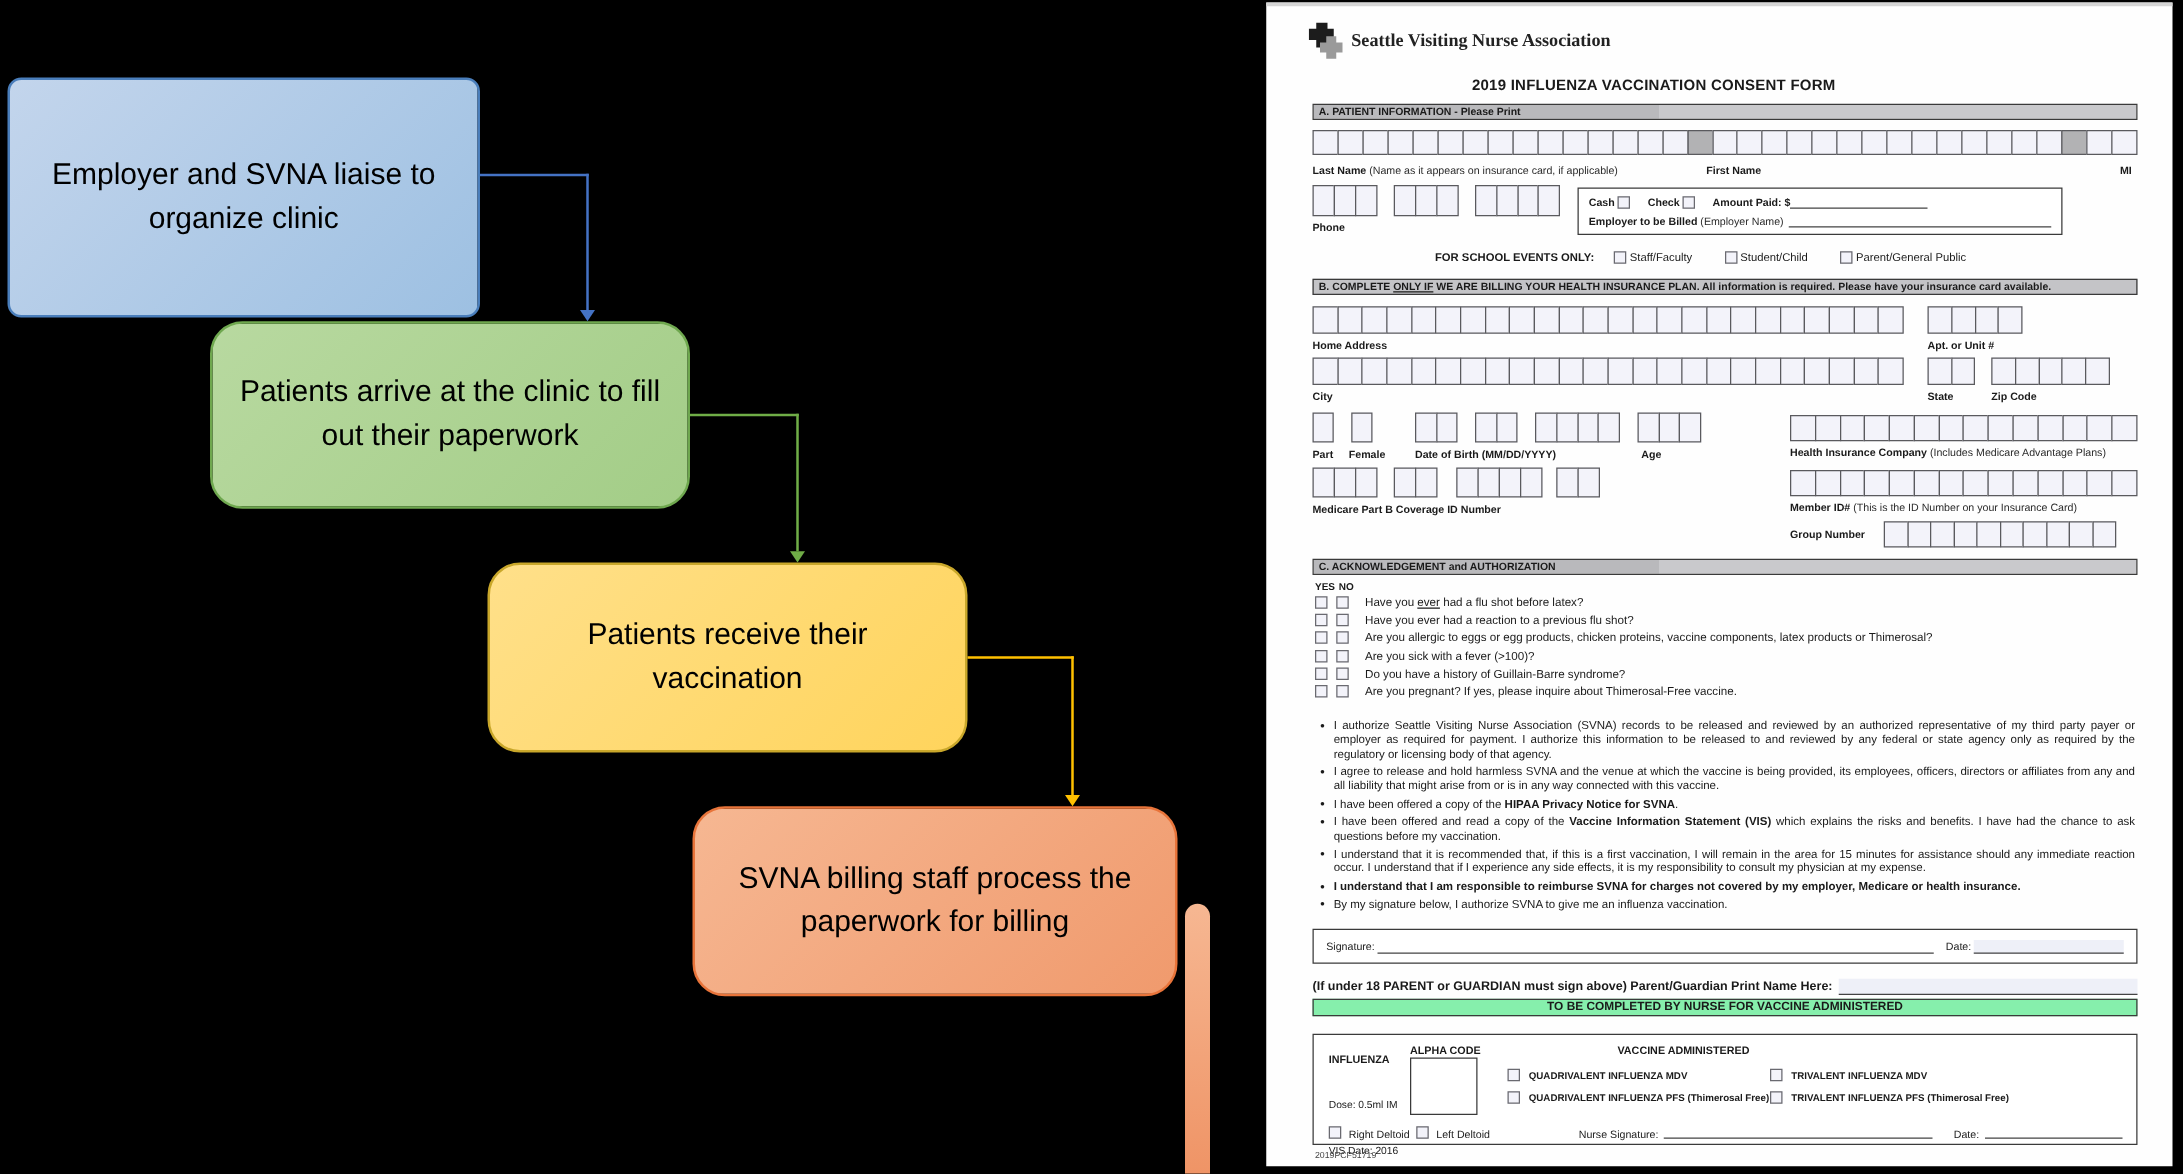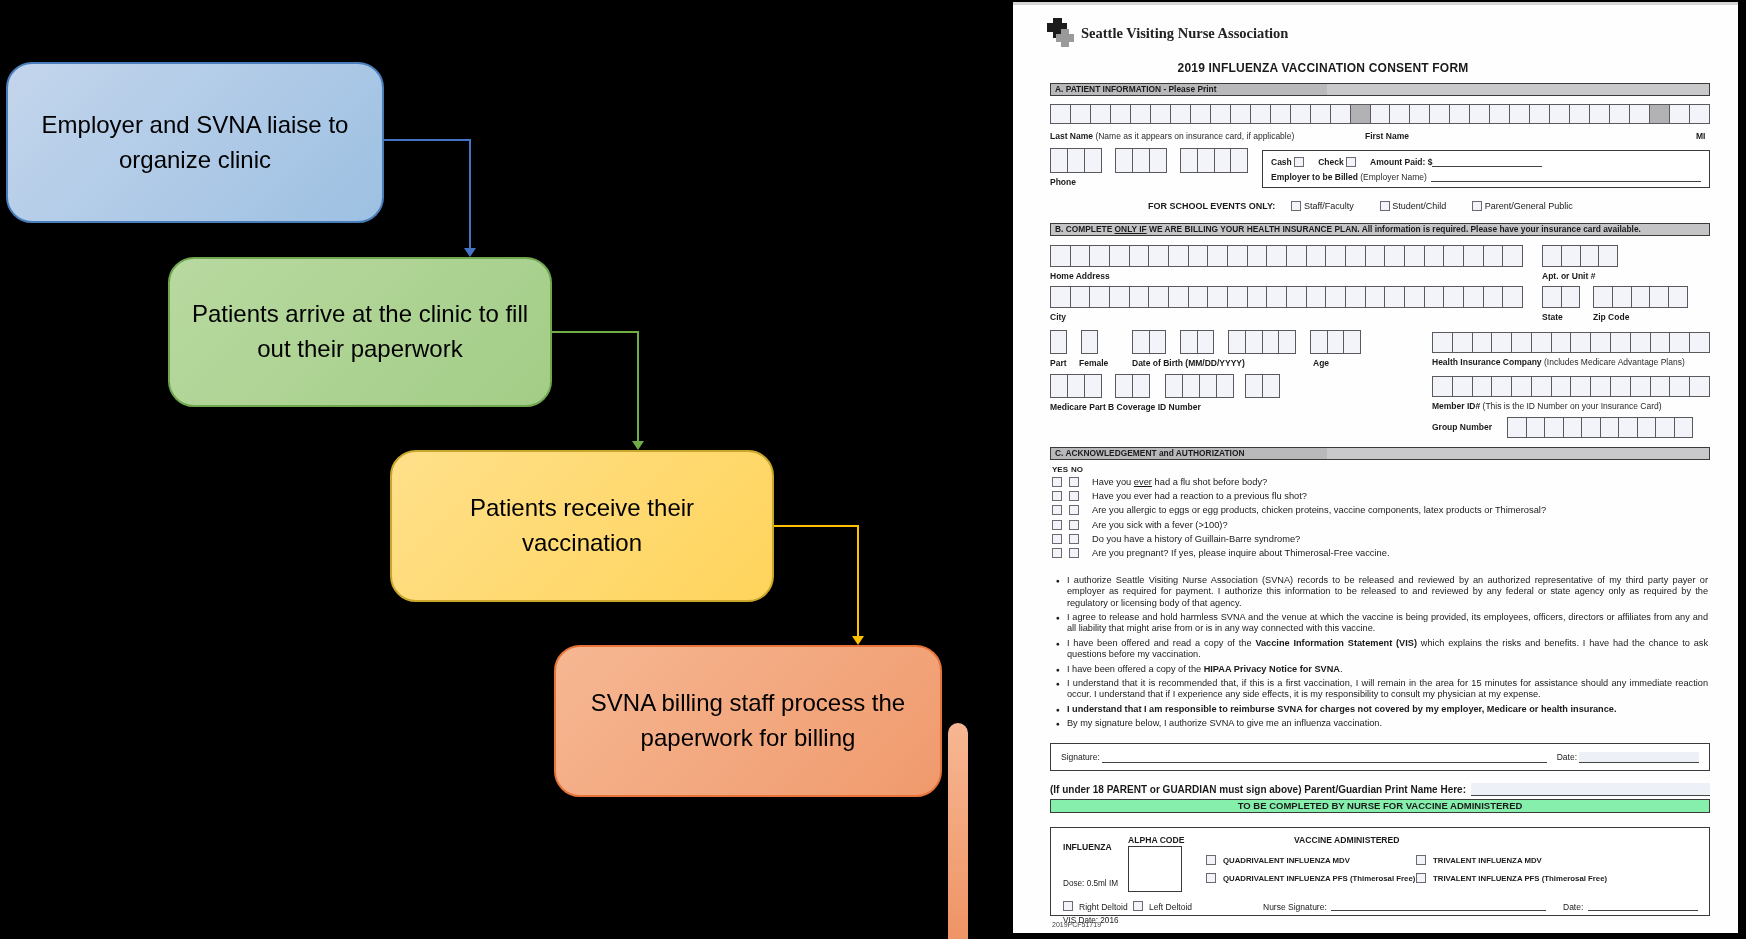--- a/index.html
+++ b/index.html
@@ -56,21 +56,21 @@
   .bullets{position:absolute;left:37px;top:570px;width:658px;margin:0;padding:0;list-style:none;}
   .bullet{display:flex;margin-bottom:3.2px;}
   .bullet::before{content:"●";font-size:6.5px;line-height:11.3px;margin:0 7px 0 6px;}
   .btext{flex:1;font-size:9.2px;line-height:11.3px;text-align:justify;}
   .smalltxt{font-size:8.2px;line-height:11px;margin-top:26px;}
 </style>
 </head>
 <body>
 
 <div>
-  <div class="fc-box fc1" style="left:6px;top:62px;width:378px;height:161px;">
+  <div class="fc-box fc1" style="left:6px;top:62px;width:378px;height:192px;border-radius:11px;">
     <span>Employer and SVNA liaise to organize clinic</span>
   </div>
   <div class="fc-box fc2" style="left:168px;top:257px;width:384px;height:150px;">
     <span>Patients arrive at the clinic to fill out their paperwork</span>
   </div>
   <div class="fc-box fc3" style="left:390px;top:450px;width:384px;height:152px;">
     <span>Patients receive their vaccination</span>
   </div>
   <div class="fc-box fc4" style="left:554px;top:645px;width:388px;height:152px;">
     <span>SVNA billing staff process the paperwork for billing</span>
@@ -153,21 +153,21 @@
       <span class="cell"></span>
     </div>
   <div class="boxrow" style="left:167px;top:143px;width:68px;height:25px;">
       <span class="cell"></span>
       <span class="cell"></span>
       <span class="cell"></span>
       <span class="cell"></span>
     </div>
   <div class="lbl" style="left:37px;top:172px;font-weight:bold;">Phone</div>
 
-  <div class="outbox" style="left:249px;top:145px;width:448px;height:38px;padding:3px 8px;">
+  <div class="outbox" style="left:249px;top:145px;width:388px;height:38px;padding:3px 8px;">
     <div style="display:flex;align-items:center;height:15px;">
       <b>Cash</b>&nbsp;<span class="cb"></span>
       <span style="width:14px;"></span>
       <b>Check</b>&nbsp;<span class="cb"></span>
       <span style="width:14px;"></span>
       <b>Amount Paid: $</b>
       <span class="line" style="width:110px;"></span>
     </div>
     <div style="display:flex;align-items:center;height:15px;">
       <b>Employer to be Billed</b>&nbsp;<span class="note">(Employer Name)</span>
@@ -362,21 +362,21 @@
     </div>
 
   <div class="secbar" style="top:442px;">C. ACKNOWLEDGEMENT and AUTHORIZATION</div>
   <div class="lbl" style="left:39px;top:460px;font-weight:bold;font-size:8px;">YES</div>
   <div class="lbl" style="left:58px;top:460px;font-weight:bold;font-size:8px;">NO</div>
 
   <div class="abs" style="left:39px;top:472px;width:650px;">
     <div class="qrow">
       <span class="cb"></span>
         <span class="cb"></span>
-      <span class="qtext"><span>Have you </span><u>ever</u><span> had a flu shot before body?</span></span>
+      <span class="qtext"><span>Have you </span><u>ever</u><span> had a flu shot before latex?</span></span>
     </div>
     <div class="qrow">
       <span class="cb"></span>
         <span class="cb"></span>
       <span class="qtext">Have you ever had a reaction to a previous flu shot?</span>
     </div>
     <div class="qrow">
       <span class="cb"></span>
         <span class="cb"></span>
       <span class="qtext">Are you allergic to eggs or egg products, chicken proteins, vaccine components, latex products or Thimerosal?</span>
@@ -399,24 +399,24 @@
   </div>
 
   <ul class="bullets">
     <li class="bullet">
         <span class="btext"><span>I authorize Seattle Visiting Nurse Association (SVNA) records to be released and reviewed by an authorized representative of my third party payer or employer as required for payment. I authorize this information to be released to and reviewed by any federal or state agency only as required by the regulatory or licensing body of that agency.</span></span>
       </li>
     <li class="bullet">
         <span class="btext"><span>I agree to release and hold harmless SVNA and the venue at which the vaccine is being provided, its employees, officers, directors or affiliates from any and all liability that might arise from or is in any way connected with this vaccine.</span></span>
       </li>
     <li class="bullet">
+        <span class="btext"><span>I have been offered a copy of the </span><b>HIPAA Privacy Notice for SVNA</b><span>.</span></span>
+      </li>
+    <li class="bullet">
         <span class="btext"><span>I have been offered and read a copy of the </span><b>Vaccine Information Statement (VIS)</b><span> which explains the risks and benefits. I have had the chance to ask questions before my vaccination.</span></span>
-      </li>
-    <li class="bullet">
-        <span class="btext"><span>I have been offered a copy of the </span><b>HIPAA Privacy Notice for SVNA</b><span>.</span></span>
       </li>
     <li class="bullet">
         <span class="btext"><span>I understand that it is recommended that, if this is a first vaccination, I will remain in the area for 15 minutes for assistance should any immediate reaction occur. I understand that if I experience any side effects, it is my responsibility to consult my physician at my expense.</span></span>
       </li>
     <li class="bullet">
         <span class="btext"><b>I understand that I am responsible to reimburse SVNA for charges not covered by my employer, Medicare or health insurance.</b></span>
       </li>
     <li class="bullet">
         <span class="btext"><span>By my signature below, I authorize SVNA to give me an influenza vaccination.</span></span>
       </li>

